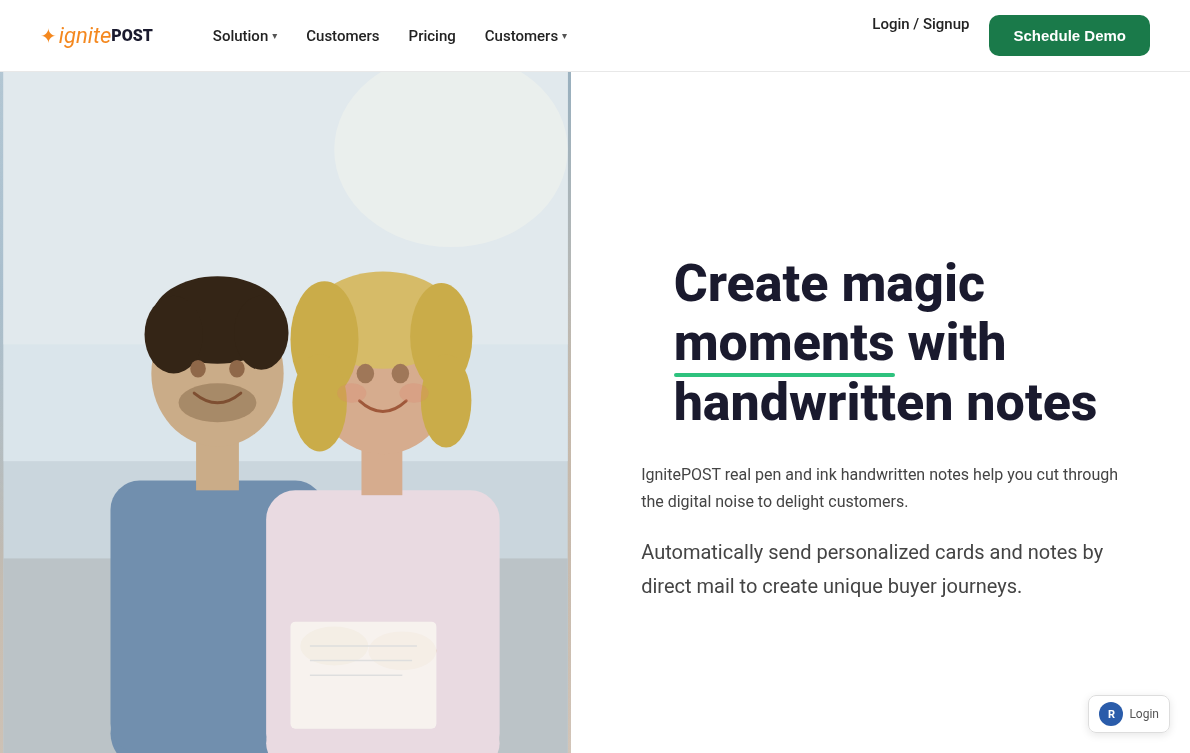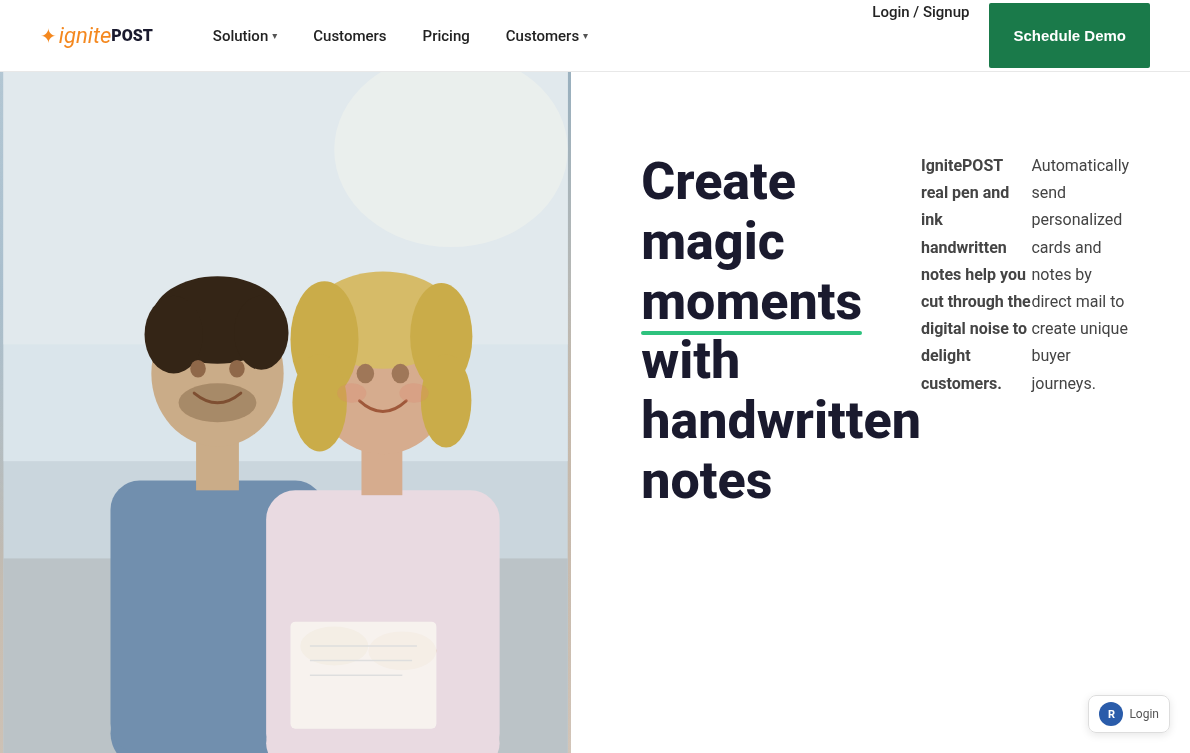--- a/index.html
+++ b/index.html
@@ -38,21 +38,21 @@
       color: #1a1a2e;
     }
     .logo-star {
       color: #f4881f;
       font-size: 20px;
       margin-right: 2px;
     }
     .nav-links {
       display: flex;
       align-items: center;
-      gap: 12px;
+      gap: 5px;
       flex: 1;
     }
     .nav-item {
       display: flex;
       align-items: center;
       gap: 4px;
       padding: 8px 12px;
       font-size: 15px;
       color: #222;
       cursor: pointer;
@@ -74,22 +74,22 @@
       font-size: 15px;
       color: #222;
       font-weight: 500;
       cursor: pointer;
       text-decoration: none;
     }
     .schedule-btn {
       background: #1a7a4a;
       color: #fff;
       border: none;
-      padding: 24px 24px;
-      border-radius: 2px;
+      padding: 12px 24px;
+      border-radius: 10px;
       font-size: 15px;
       font-weight: 600;
       cursor: pointer;
       white-space: nowrap;
     }
 
     
     .hero {
       display: flex;
       align-items: stretch;
@@ -106,22 +106,23 @@
       width: 100%;
       height: 100%;
       position: absolute;
       top: 0; left: 0;
     }
 
     .hero-content-col {
       width: 52%;
       padding: 80px 60px 48px 70px;
       display: flex;
-      flex-direction: row;
+      flex-direction: column;
       justify-content: center;
+      align-items: center;
     }
     .hero-headline {
       font-size: 52px;
       font-weight: 800;
       color: #1a1a2e;
       line-height: 1.15;
       margin-bottom: 28px;
     }
     .hero-headline .underline-green {
       position: relative;
@@ -136,24 +137,23 @@
       height: 4px;
       background: #2ec27e;
       border-radius: 2px;
     }
     .hero-desc {
       font-size: 16px;
       color: #444;
       line-height: 1.7;
       margin-bottom: 20px;
       max-width: 490px;
-      font-weight: bold;
     }
     .hero-desc2 {
-      font-size: 16px;
+      font-size: 20px;
       color: #444;
       line-height: 1.7;
       max-width: 490px;
     }
 
     
     .revain-badge {
       position: fixed;
       bottom: 20px;
       right: 20px;

